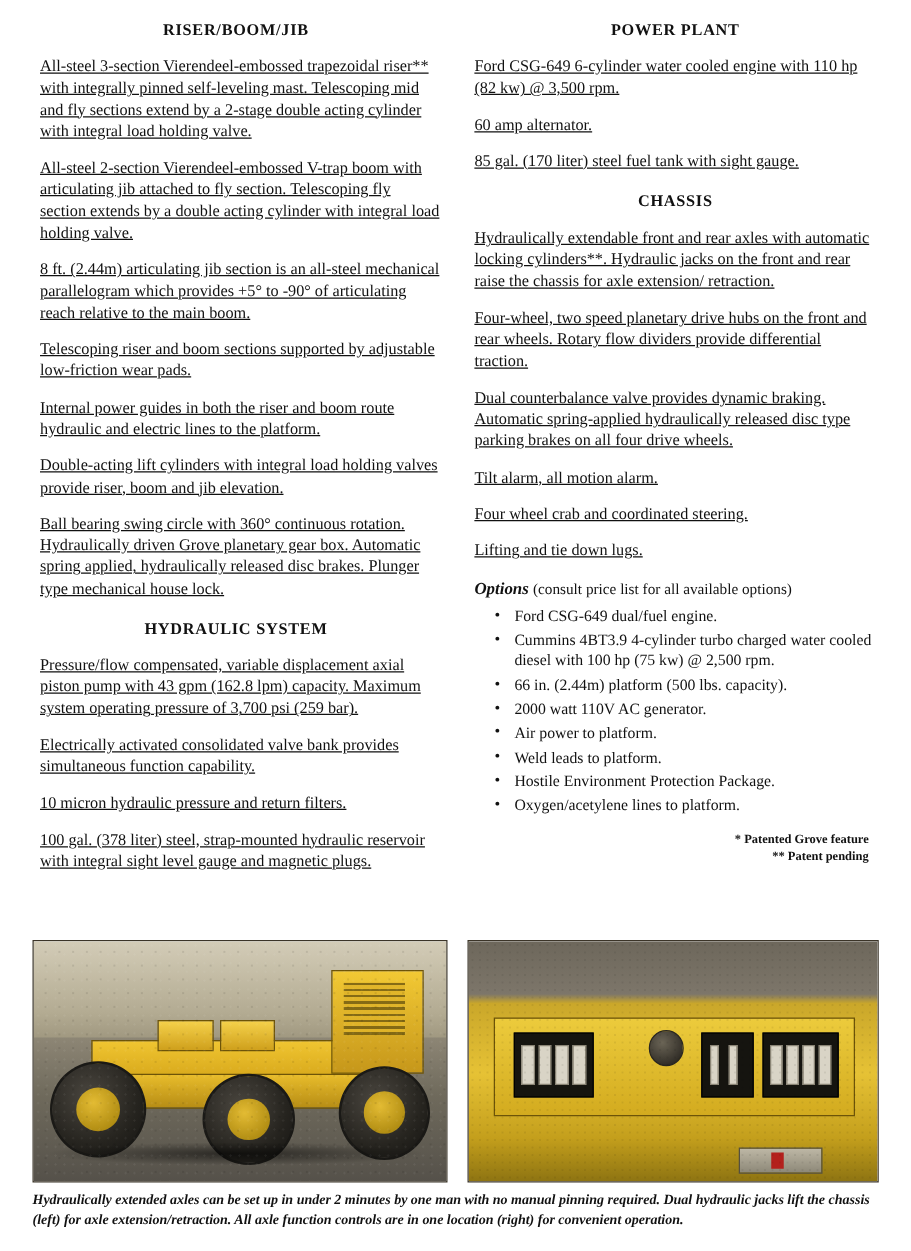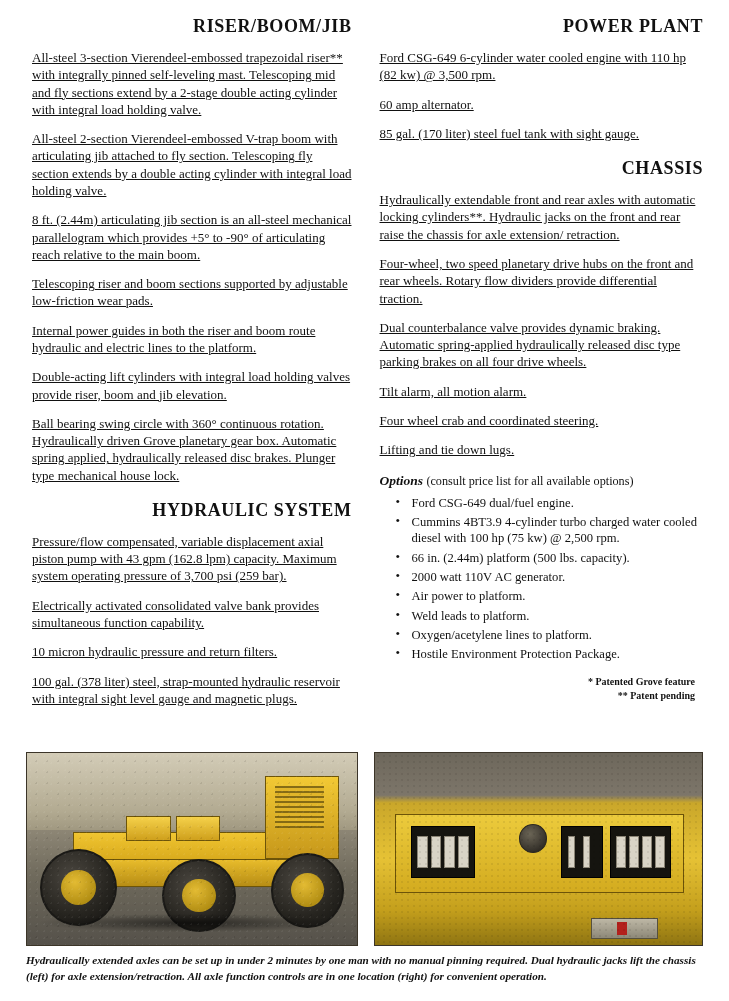--- a/index.html
+++ b/index.html
@@ -25,24 +25,24 @@
   .columns {
     display: flex;
     gap: 26px;
     align-items: flex-start;
   }
   .col {
     width: 330px;
   }
   h2.section-head {
     font-family: "Liberation Serif", serif;
-    font-size: 18px;
+    font-size: 13px;
     font-weight: bold;
     letter-spacing: 0.6px;
-    text-align: right;
+    text-align: center;
     margin: 6px 0 12px 0;
     text-transform: uppercase;
   }
   h2.section-head.tight {
     margin-top: 16px;
   }
   p.body {
     font-size: 13px;
     line-height: 1.33;
     margin: 0 0 12px 0;
@@ -275,22 +275,22 @@
         <span class="note">(consult price list for all available options)</span>
       </div>
 
       <ul class="options">
         <li>Ford CSG-649 dual/fuel engine.</li>
         <li>Cummins 4BT3.9 4-cylinder turbo charged water cooled diesel with 100 hp (75 kw) @ 2,500 rpm.</li>
         <li>66 in. (2.44m) platform (500 lbs. capacity).</li>
         <li>2000 watt 110V AC generator.</li>
         <li>Air power to platform.</li>
         <li>Weld leads to platform.</li>
+        <li>Hostile Environment Protection Package.</li>
         <li>Oxygen/acetylene lines to platform.</li>
-        <li>Hostile Environment Protection Package.</li>
       </ul>
 
       <div class="footnotes">
         <div>*  Patented Grove feature</div>
         <div>**  Patent pending</div>
       </div>
     </div>
   </div>
 
   <div class="photos">

